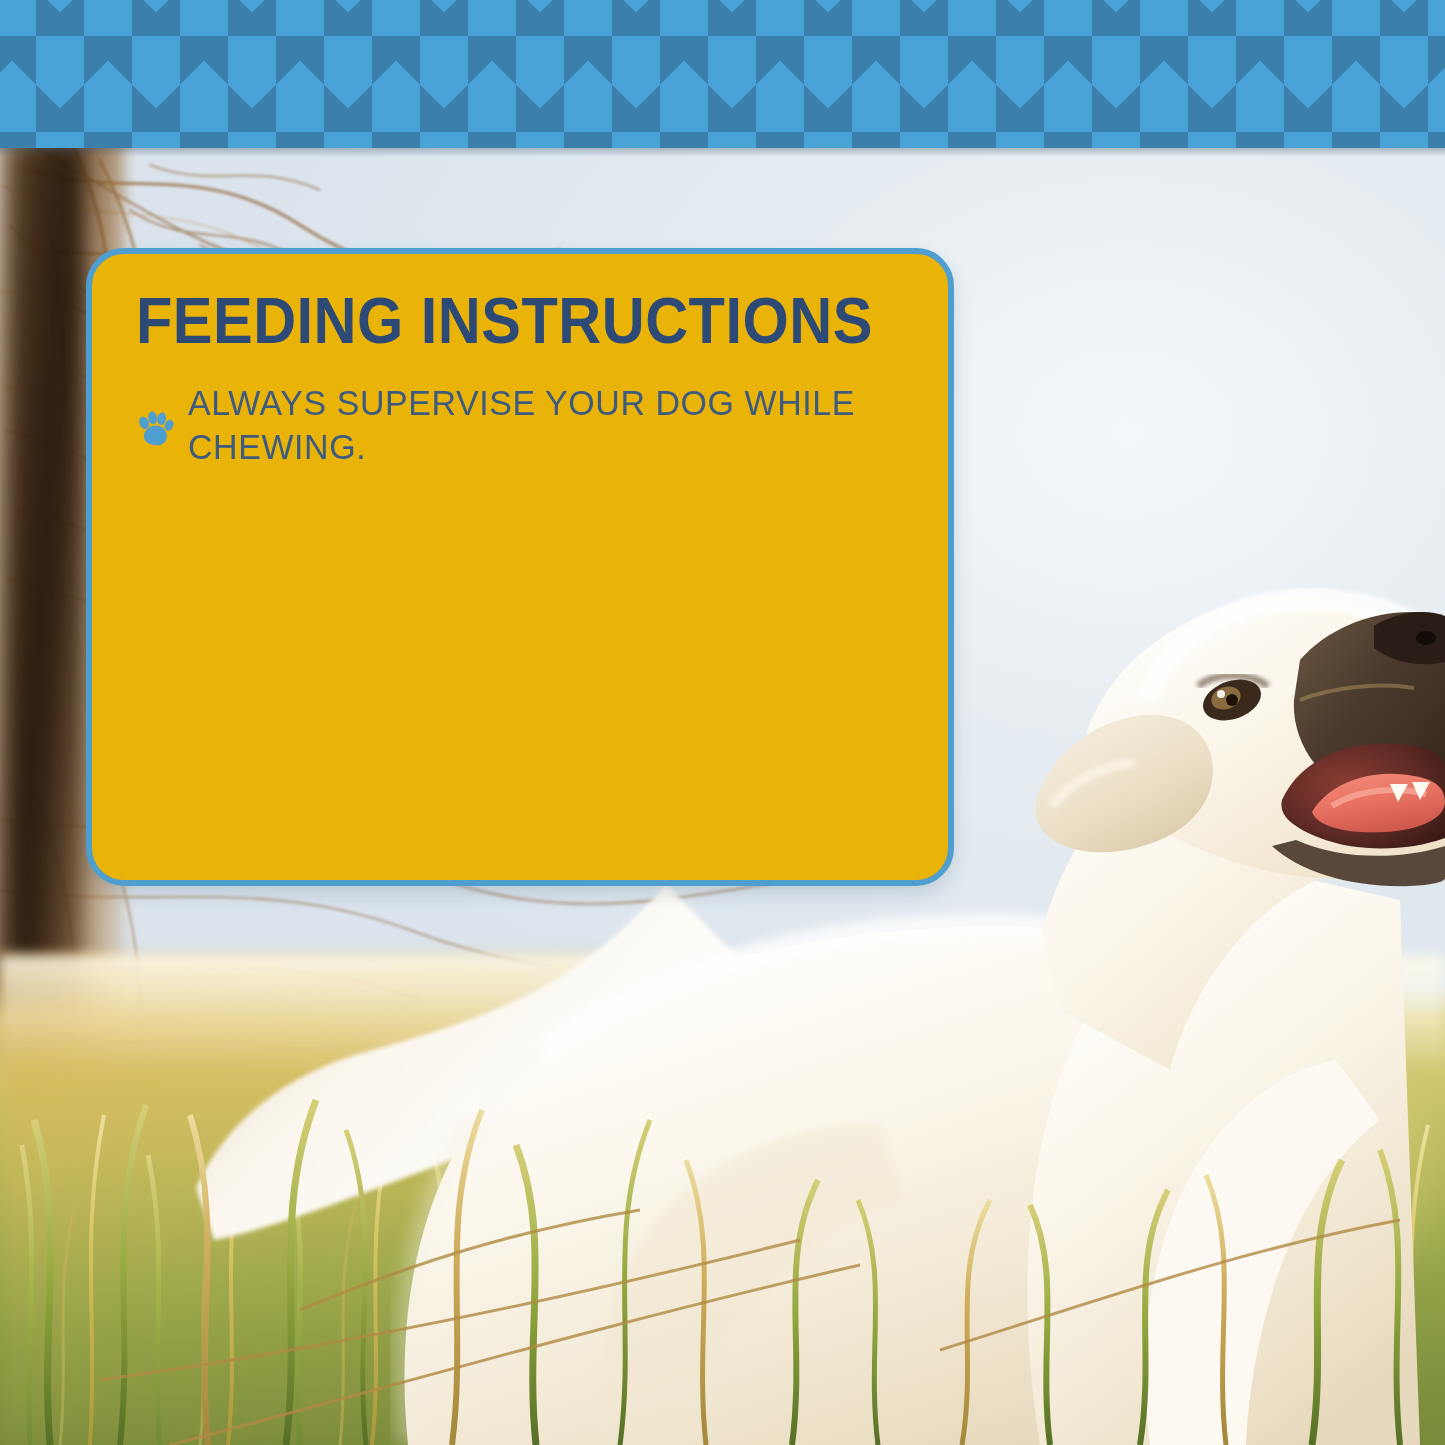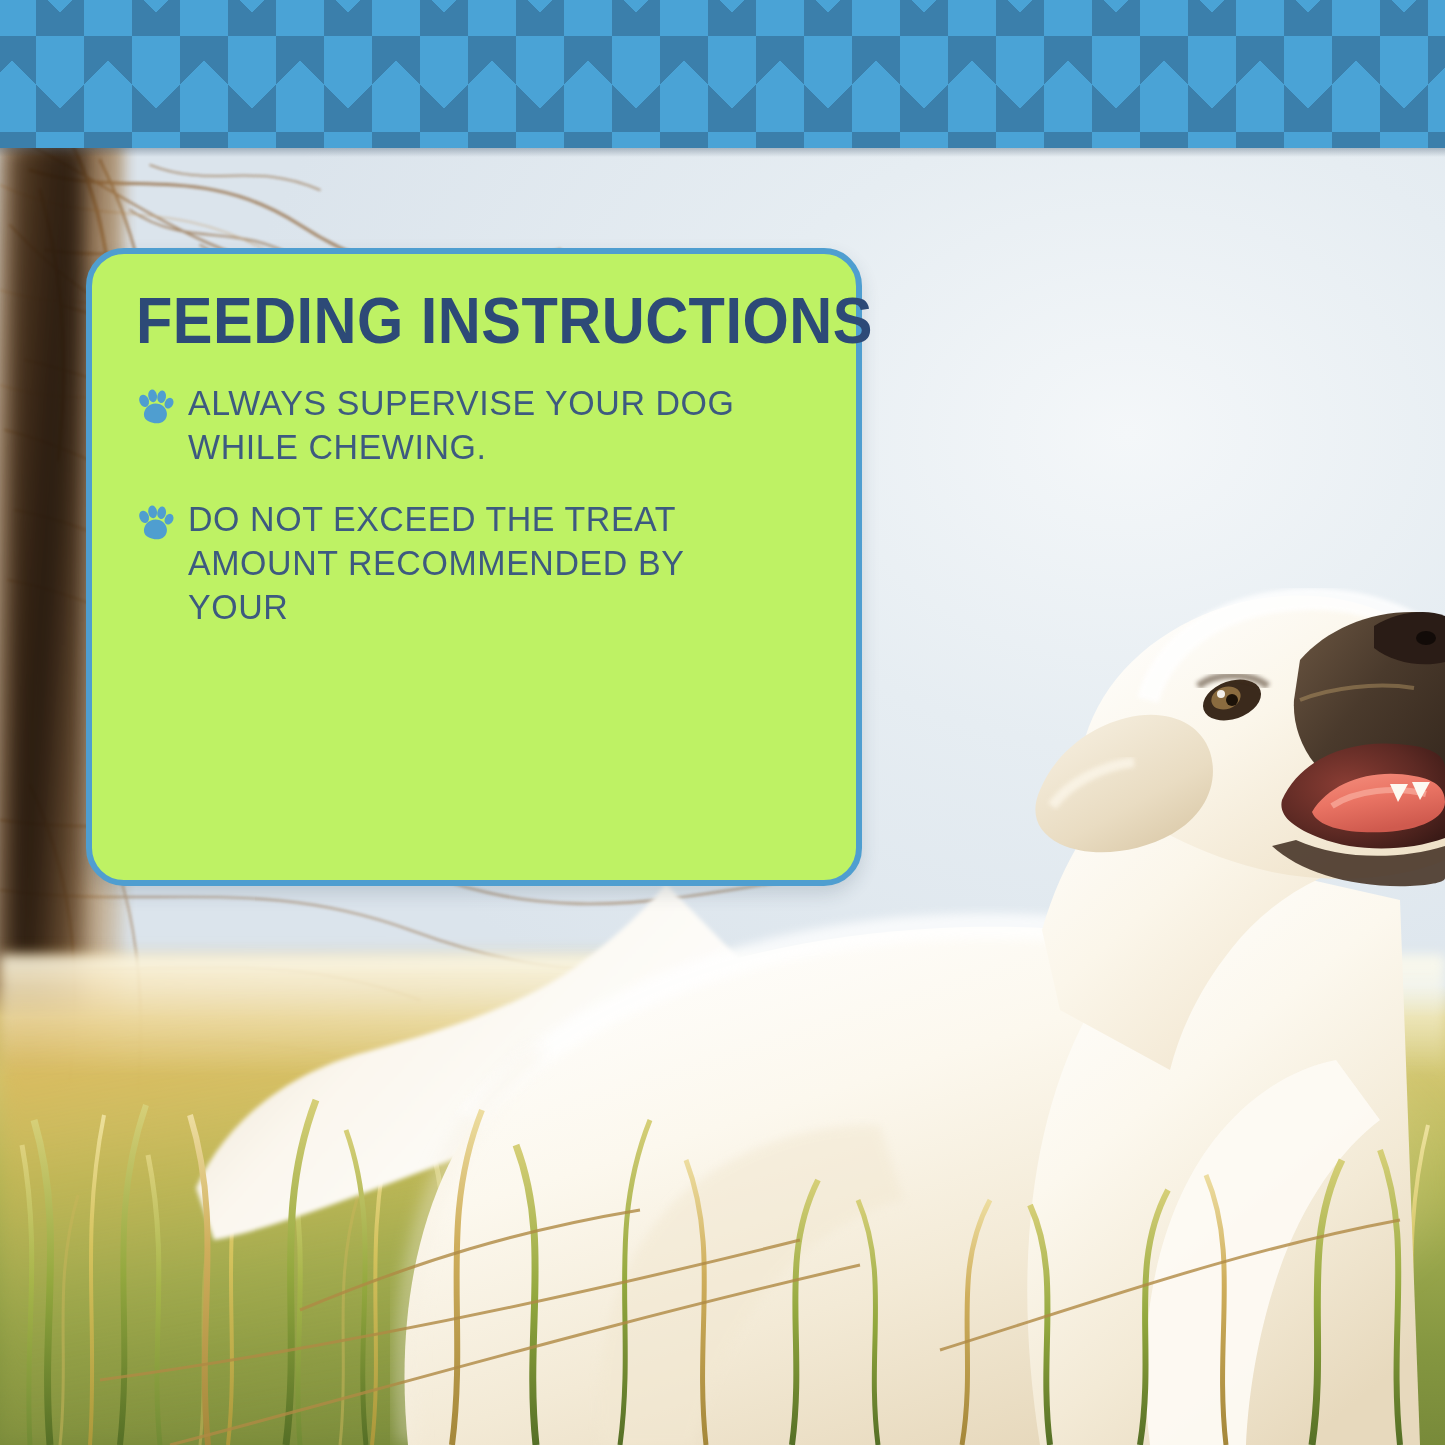--- a/index.html
+++ b/index.html
@@ -168,23 +168,23 @@
     left: 0; top: 148px;
     width: 1445px; height: 9px;
     background: linear-gradient(180deg, rgba(35,60,85,0.30), rgba(35,60,85,0.0));
   }
 
   
   .card {
     position: absolute;
     left: 86px;
     top: 248px;
-    width: 776px;
+    width: 868px;
     height: 638px;
-    background: #bef264;
+    background: #eab308;
     border: 6px solid #4f9ed0;
     border-radius: 38px;
     box-sizing: border-box;
     box-shadow: 0 8px 18px rgba(40,60,80,0.16);
     padding: 34px 44px 0 44px;
   }
 
   .card-title {
     margin: 0;
     font-family: "Liberation Sans", sans-serif;
@@ -198,21 +198,21 @@
     white-space: nowrap;
   }
 
   .bullets {
     list-style: none;
     margin: 26px 0 0 0;
     padding: 0;
   }
   .bullet {
     display: flex;
-    align-items: flex-start;
+    align-items: center;
     margin-bottom: 28px;
   }
   .bullet:last-child { margin-bottom: 0; }
 
   .paw {
     flex: 0 0 auto;
     width: 38px;
     height: 36px;
     margin-right: 14px;
     margin-top: 8px;
@@ -570,34 +570,17 @@
                      C 18.8 36.2, 16.4 35.4, 13.6 34.3
                      C 10.2 33.0, 8.3 30.6, 8.3 27.0
                      C 8.3 20.6, 13.6 15.2, 20.5 15.2 Z"></path>
           </g>
         </svg>
         <span class="bullet-text">ALWAYS SUPERVISE YOUR DOG WHILE CHEWING.</span>
       </li>
 
 
 
-      <li class="bullet">
-        <svg class="paw" viewBox="0 0 40 38">
-          <g fill="#4f9ed0">
-            <ellipse cx="8.5" cy="12.5" rx="5" ry="6.6" transform="rotate(-22 8.5 12.5)"></ellipse>
-            <ellipse cx="17.5" cy="7.2" rx="4.6" ry="6.8" transform="rotate(-8 17.5 7.2)"></ellipse>
-            <ellipse cx="27" cy="8.2" rx="4.6" ry="6.6" transform="rotate(10 27 8.2)"></ellipse>
-            <ellipse cx="34.8" cy="15" rx="4.4" ry="5.9" transform="rotate(26 34.8 15)"></ellipse>
-            <path d="M20.5 15.2
-                     C 27.4 15.2, 32.6 20.2, 32.6 26.3
-                     C 32.6 32.2, 28.2 36.2, 21.6 36.2
-                     C 18.8 36.2, 16.4 35.4, 13.6 34.3
-                     C 10.2 33.0, 8.3 30.6, 8.3 27.0
-                     C 8.3 20.6, 13.6 15.2, 20.5 15.2 Z"></path>
-          </g>
-        </svg>
-        <span class="bullet-text">DO NOT EXCEED THE TREAT AMOUNT RECOMMENDED BY YOUR</span>
-      </li>
 
     </ul>
   </div>
 
 </div>
 
 </body></html>

